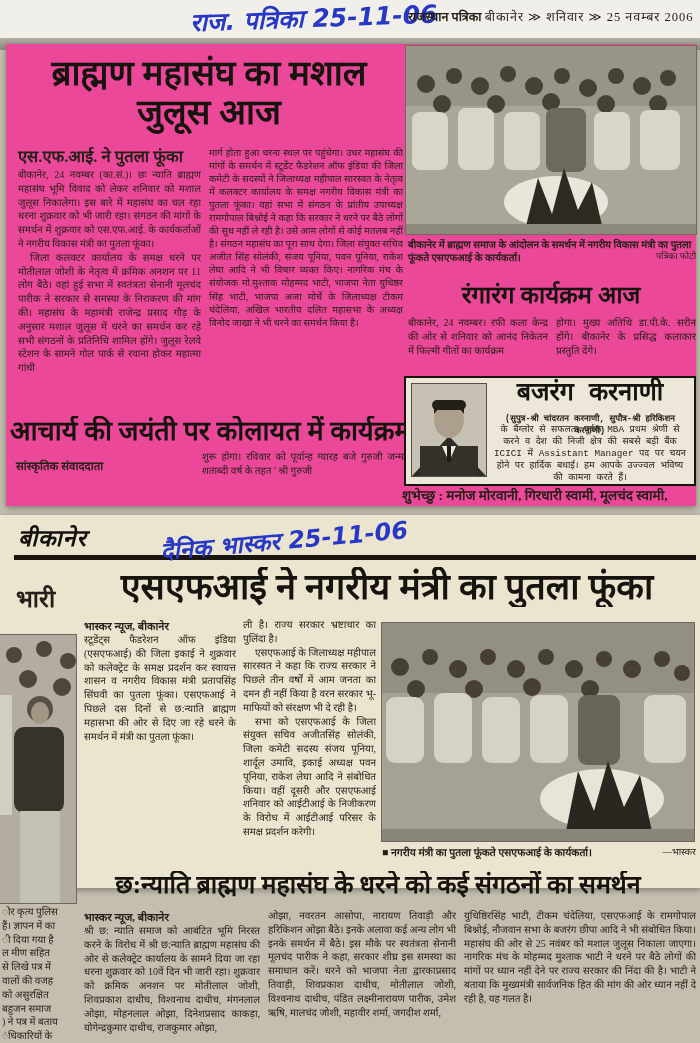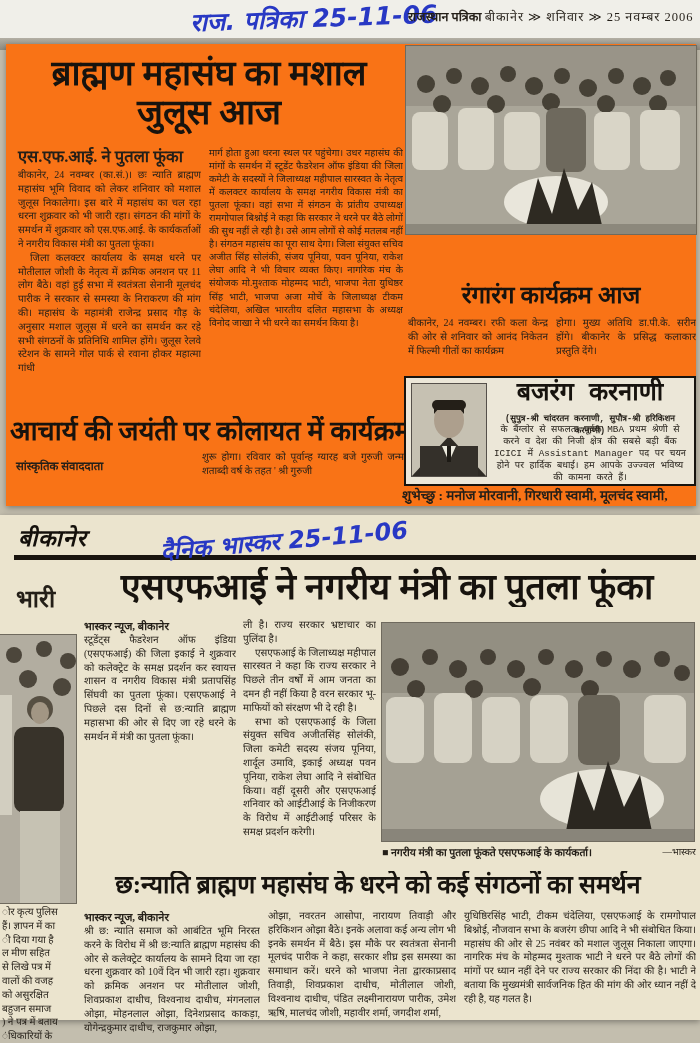--- a/index.html
+++ b/index.html
@@ -1,19 +1,19 @@
 <!DOCTYPE html>
 <html><head>
 <meta charset="utf-8">
 <style>
   html,body{margin:0;padding:0;}
   body{width:700px;height:1043px;background:#b7b2a3;font-family:"Liberation Serif","DejaVu Sans",serif;color:#241f18;}
   #page{position:relative;width:700px;height:1043px;overflow:hidden;background:#c3beae;}
   .abs{position:absolute;}
-  .paper{background:#f97316;box-shadow:0 2px 6px rgba(0,0,0,.35);}
+  .paper{background:#ec4899;box-shadow:0 2px 6px rgba(0,0,0,.35);}
   .hw{color:#2838c4;font-style:italic;font-weight:bold;font-family:"DejaVu Sans",sans-serif;white-space:nowrap;}
   .just{text-align:justify;overflow:hidden;}
   .headline{font-weight:bold;color:#17130e;line-height:1.12;text-align:center;}
   .body-txt{font-size:10px;line-height:1.38;}
   .byline{font-weight:bold;}
   .pre{white-space:pre-line;}
   .cap{font-weight:bold;font-size:10px;line-height:1.3;}
   .rule{background:#1a150f;}
   .indent{text-indent:12px;}
   .adbox{border:2.5px solid #17130e;background:#ece7d8;font-family:Liberation Mono, monospace;}
@@ -82,20 +82,24 @@
           <rect x="98" y="66" width="36" height="58" rx="8"></rect>
             <rect x="188" y="66" width="36" height="58" rx="8"></rect>
           <rect x="234" y="64" width="40" height="60" rx="8"></rect>
         </g>
         <rect x="140" y="62" width="40" height="64" rx="8" fill="#6e695d"></rect>
         <ellipse cx="150" cy="156" rx="52" ry="26" fill="#e9e6db"></ellipse>
         <path d="M118 188 L132 132 L146 168 L158 122 L172 164 L186 136 L198 188 Z" fill="#2e2a22"></path>
         <rect y="178" width="290" height="10" fill="#8c887c"></rect>
       </svg>
     </div>
+    <div class="abs cap" style="left:402px;top:194px;width:288px;">
+      <span>बीकानेर में ब्राह्मण समाज के आंदोलन के समर्थन में नगरीय विकास मंत्री का पुतला फूंकते एसएफआई के कार्यकर्ता।</span>
+      <span style="float:right;font-weight:normal;font-size:9px;">पत्रिका फोटो</span>
+    </div>
 
     <div class="abs headline" style="left:400px;top:238px;width:290px;font-size:24px;">रंगारंग कार्यक्रम आज</div>
     <div class="abs just body-txt" style="left:402px;top:272px;width:140px;height:58px;">बीकानेर, 24 नवम्बर। रफी कला केन्द्र की ओर से शनिवार को आनंद निकेतन में फिल्मी गीतों का कार्यक्रम</div>
     <div class="abs just body-txt" style="left:550px;top:272px;width:140px;height:58px;">होगा। मुख्य अतिथि डा.पी.के. सरीन होंगे। बीकानेर के प्रसिद्ध कलाकार प्रस्तुति देंगे।</div>
 
     <div class="abs adbox" style="left:398px;top:332px;width:288px;height:106px;">
       <div class="abs" style="left:6px;top:6px;width:74px;height:92px;outline:1px solid #55504a;">
         <svg width="74" height="92" viewBox="0 0 74 92">
           <rect width="74" height="92" fill="#c6c1b2"></rect>
           <path d="M0 92 L37 52 L74 92 Z" fill="#2f2b25"></path>
@@ -107,21 +111,21 @@
           <rect x="20" y="16" width="34" height="10" rx="5" fill="#241f18"></rect>
         </svg>
       </div>
       <div class="abs headline" style="left:84px;top:2px;width:200px;font-size:25px;">बजरंग करनाणी</div>
       <div class="abs" style="left:84px;top:34px;width:200px;font-size:8.5px;text-align:center;font-weight:bold;">(सुपुत्र-श्री चांदरतन करनाणी, सुपौत्र-श्री हरिकिशन करनाणी)</div>
       <div class="abs just" style="left:84px;top:46px;width:200px;height:58px;font-size:9.3px;line-height:1.3;text-align:center;">के बैंग्लोर से सफलता पूर्वक MBA प्रथम श्रेणी से करने व देश की निजी क्षेत्र की सबसे बड़ी बैंक ICICI में Assistant Manager पद पर चयन होने पर हार्दिक बधाई। हम आपके उज्ज्वल भविष्य की कामना करते हैं।</div>
     </div>
     <div class="abs" style="left:396px;top:442px;width:294px;font-size:13.5px;font-weight:bold;white-space:nowrap;overflow:hidden;">शुभेच्छु : मनोज मोरवानी, गिरधारी स्वामी, मूलचंद स्वामी,</div>
   </div>
 
-  <div class="abs paper" style="left:0;top:515px;width:700px;height:505px;background:#ebe4ce;">
+  <div class="abs paper" style="left:0;top:515px;width:700px;height:373px;background:#ebe4ce;">
 
     <div class="abs" style="left:18px;top:6px;font-size:23px;font-weight:bold;font-style:italic;letter-spacing:1px;color:#14100b;">बीकानेर</div>
     <div class="abs rule" style="left:14px;top:40px;width:682px;height:5px;"></div>
     <div class="abs hw" style="left:160px;top:8px;font-size:24px;transform:rotate(-5deg);">दैनिक भास्कर 25-11-06</div>
 
     <div class="abs" style="left:16px;top:66px;font-size:24px;font-weight:bold;">भारी</div>
     <div class="abs headline" style="left:78px;top:52px;width:618px;font-size:36px;white-space:nowrap;overflow:hidden;">एसएफआई ने नगरीय मंत्री का पुतला फूंका</div>
 
     <div class="abs" style="left:0;top:120px;width:76px;height:268px;outline:1px solid #6f6a5e;">
       <svg width="76" height="268" viewBox="0 0 76 268">

